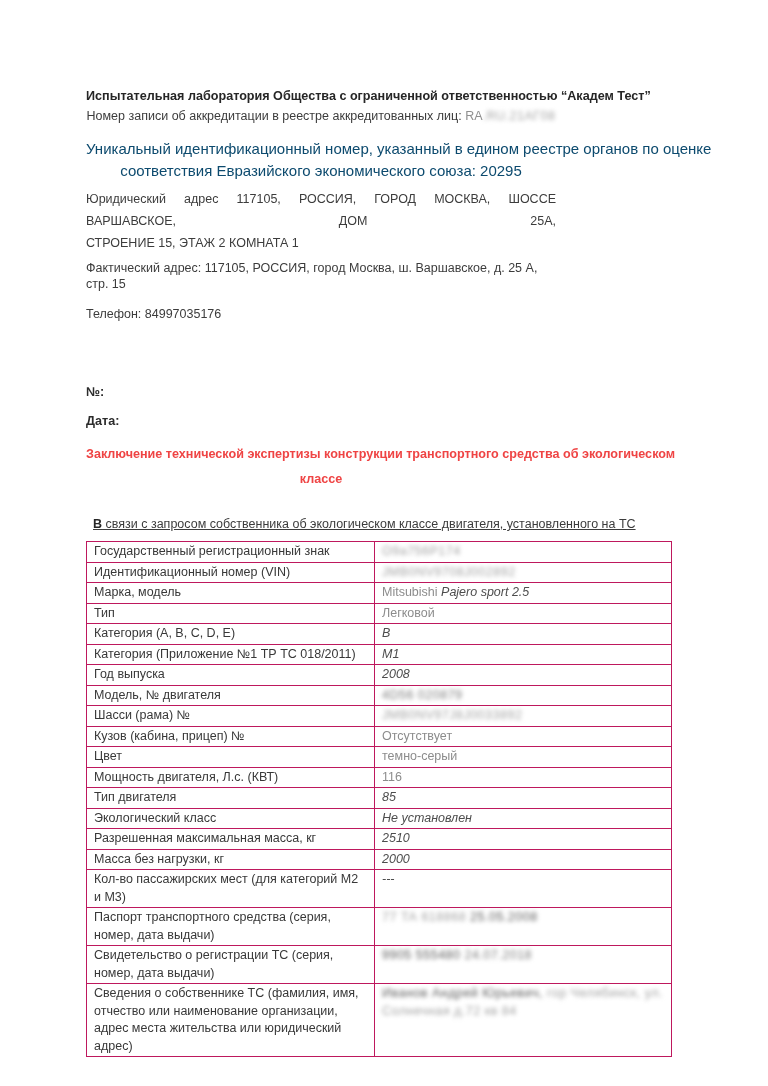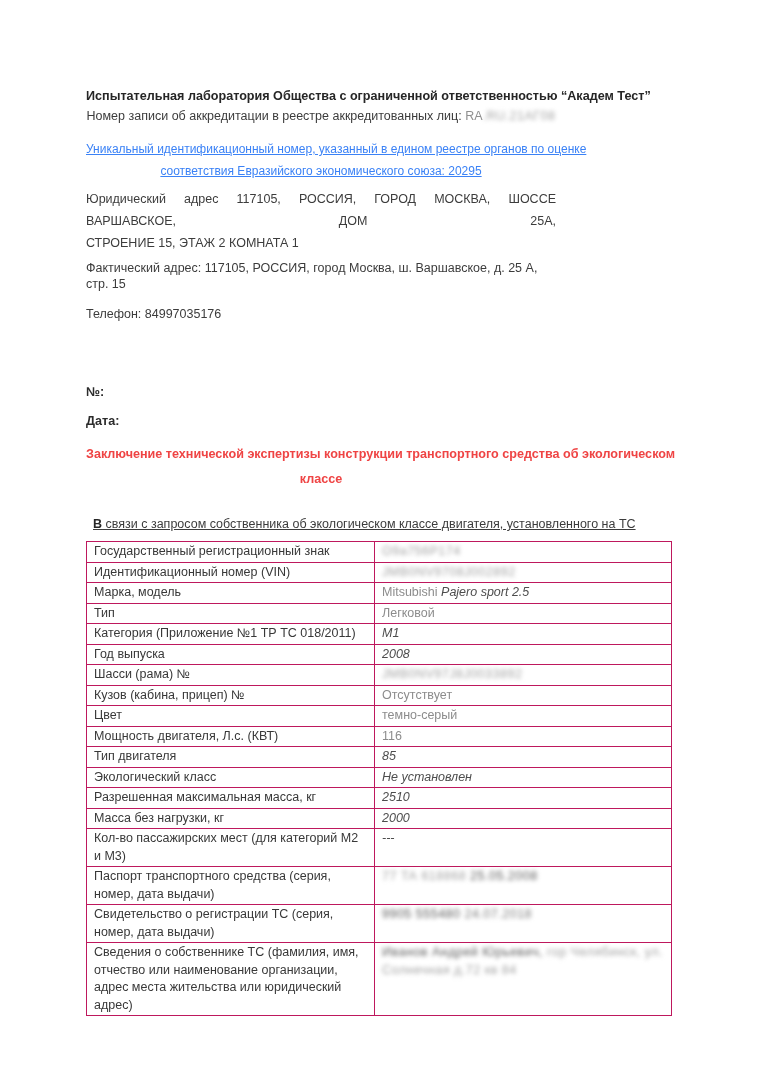--- a/index.html
+++ b/index.html
@@ -9,21 +9,21 @@
     font-family:"Liberation Sans","DejaVu Sans",sans-serif;
     color:#3a3a3a;
   }
   .page { width:644px; height:1086px; padding:88px 88px 0 86px; }
 
   .c   { text-align:center; white-space:nowrap; }
   .bold{ font-weight:bold; color:#2c2c2c; }
 
   .lab-title { font-size:12.6px; line-height:16px; font-weight:bold; color:#262626; }
   .acc-line  { margin-top:4px; font-size:12.5px; line-height:16px; color:#3c3c3c; }
-  .uniq      { margin-top:14px; font-size:12px; line-height:22px; color:#3b82f6; text-align:center;text-decoration:underline; }
+  .uniq      { margin-top:14px; font-size:15px; line-height:22px; color:#0c4a6e; text-align:center; }
   .uniq div  { white-space:nowrap; }
   .legal     { margin-top:6px; font-size:12.5px; line-height:22px; color:#3c3c3c; }
   .legal .l1 { text-align:justify; text-align-last:justify; white-space:normal; }
   .fact      { margin-top:6px; font-size:12.5px; line-height:16px; color:#3c3c3c; }
   .phone     { margin-top:14px; font-size:12.5px; line-height:16px; color:#3c3c3c; }
   .num-line  { margin-top:62px; font-size:12.6px; line-height:16px; }
   .date-line { margin-top:13px; font-size:12.6px; line-height:16px; }
   .doc-title { margin-top:13px; font-size:12.6px; line-height:25px; font-weight:bold; color:#ef4444; text-align:center; }
   .doc-title div { white-space:nowrap; }
   .intro     { margin-top:24px; padding-left:7px; font-size:12.5px; line-height:16px; color:#3c3c3c; white-space:nowrap;text-decoration:underline; }
@@ -94,26 +94,34 @@
       </tr>
       <tr>
         <td class="lab">Марка, модель</td>
         <td class="val"><span class="vg">Mitsubishi </span><span class="vd">Pajero sport 2.5</span></td>
       </tr>
       <tr>
         <td class="lab">Тип</td>
         <td class="val"><span class="vg">Легковой</span></td>
       </tr>
       <tr>
+        <td class="lab">Категория (A, B, C, D, E)</td>
+        <td class="val"><span class="vd">В</span></td>
+      </tr>
+      <tr>
         <td class="lab">Категория (Приложение №1 ТР ТС 018/2011)</td>
         <td class="val"><span class="vd">М1</span></td>
       </tr>
       <tr>
         <td class="lab">Год выпуска</td>
         <td class="val"><span class="vd">2008</span></td>
+      </tr>
+      <tr>
+        <td class="lab">Модель, № двигателя</td>
+        <td class="val"><span class="rm">4D56 020879</span></td>
       </tr>
       <tr>
         <td class="lab">Шасси (рама) №</td>
         <td class="val"><span class="rl">JMB0NV97J8J0033892</span></td>
       </tr>
       <tr>
         <td class="lab">Кузов (кабина, прицеп) №</td>
         <td class="val"><span class="vg">Отсутствует</span></td>
       </tr>
       <tr>

